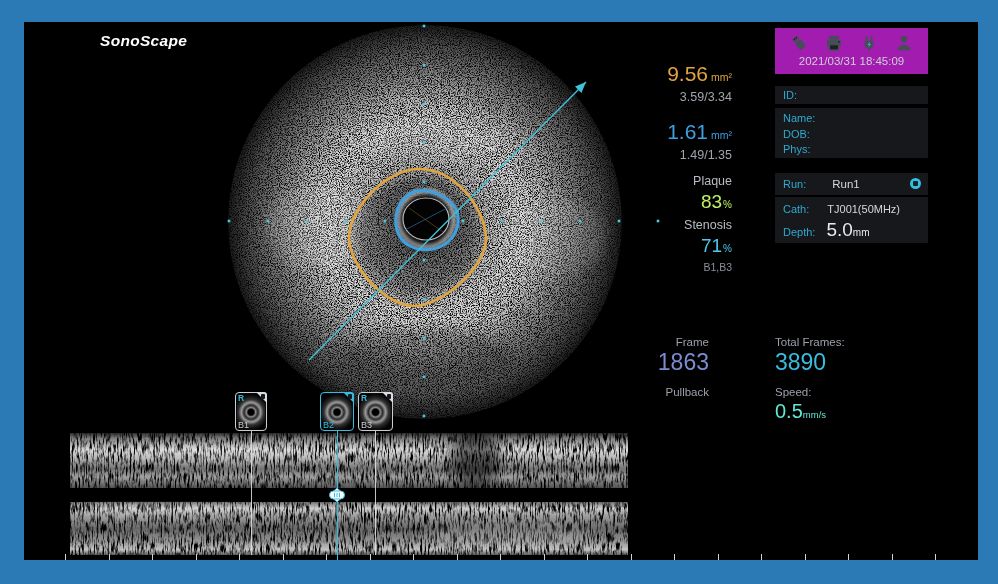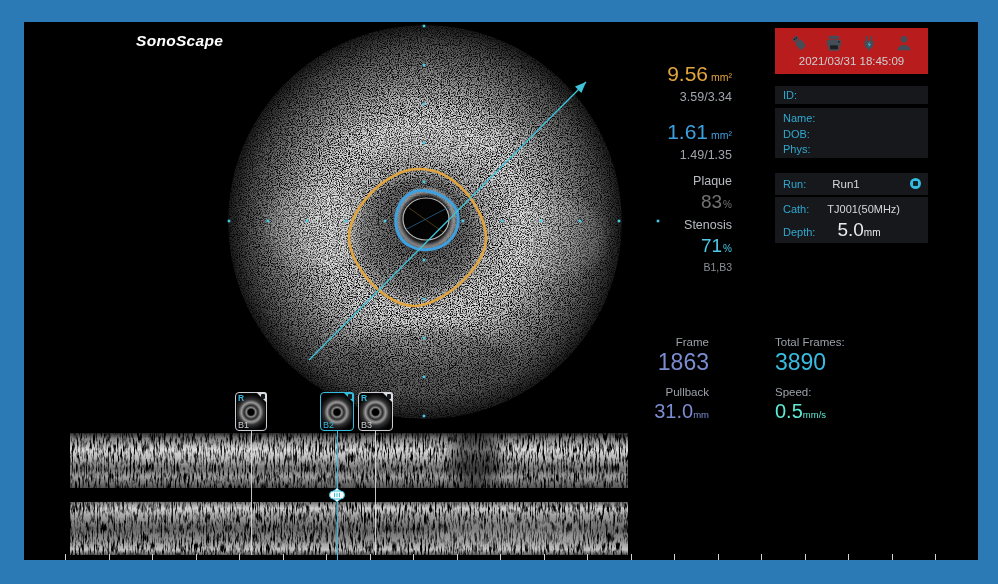--- a/index.html
+++ b/index.html
@@ -1,68 +1,68 @@
 <!DOCTYPE html>
 <html><head>
 <meta charset="utf-8">
 <style>
   html,body{margin:0;padding:0;background:#111;}
   *{box-sizing:border-box;font-family:"Liberation Sans",sans-serif;}
   .frame{position:relative;width:998px;height:584px;background:#2b79b5;overflow:hidden;}
   .screen{position:absolute;left:24px;top:22px;width:954px;height:538px;background:#000;overflow:hidden;}
 
-  .logo{position:absolute;left:76px;top:10px;color:#fff;font-size:15.5px;font-weight:bold;font-style:italic;letter-spacing:.3px;margin-left:36px;}
+  .logo{position:absolute;left:76px;top:10px;color:#fff;font-size:15.5px;font-weight:bold;font-style:italic;letter-spacing:.3px;}
 
   .ivus{position:absolute;left:201px;top:0px;}
 
   
   .meas{position:absolute;left:550px;top:8px;width:158px;text-align:right;margin-top:32px;}
   .mv{font-size:21px;line-height:23px;}
   .mv .unit{font-size:10.5px;margin-left:3px;}
   .ms{font-size:12.5px;line-height:17px;color:#a0a5ac;}
   .vcol{color:#e2a43c;}
   .lcol{color:#3da0e0;}
   .mlabel{font-size:12.5px;line-height:18px;color:#b9bdc3;}
   .mpct{font-size:19px;line-height:23px;}
   .mpct .unit{font-size:10px;margin-left:1px;}
-  .ycol{color:#737373;}
+  .ycol{color:#bef264;}
   .ccol{color:#4cc8e8;}
   .mref{font-size:10.5px;line-height:15px;color:#8b9097;padding-left:12px;}
   .gap14{height:14px;} .gap8{height:8px;}
 
   
   .finfo{position:absolute;left:550px;top:313px;display:grid;grid-template-columns:135px auto;column-gap:66px;row-gap:10px;}
   .fcellA{text-align:right;} .fcellB{text-align:left;}
   .flabel{font-size:11.5px;line-height:14px;color:#9ba1a9;}
   .fnumA{font-size:23px;line-height:26px;color:#7b8cd0;}
   .fnumB{font-size:23px;line-height:26px;color:#38bcdf;}
   .fnumA2{font-size:20px;line-height:24px;color:#7b8cd0;}
   .fnumB2{font-size:20px;line-height:24px;color:#5eead4;}
   .funit{font-size:9.5px;}
 
   
   .panel{position:absolute;left:751px;width:153px;background:#16181c;}
-  .p-icons{top:6px;height:46px;background:#b91c1c;}
+  .p-icons{top:6px;height:46px;background:#a21caf;}
   .iconrow{display:flex;justify-content:space-between;padding:5px 14px 0 14px;}
   .iconrow svg{display:block;}
   .datetime{text-align:center;font-size:11.5px;color:#ccd0d4;margin-top:2px;}
   .p-id{top:64px;height:18px;}
   .p-id .cl{padding-left:8px;line-height:18px;}
   .p-patient{top:86px;height:50px;padding:3px 8px;}
   .p-patient .cl{line-height:15.5px;}
   .cl{color:#2fa9cf;font-size:11px;}
   .p-run{top:151px;height:22px;display:flex;align-items:center;}
   .p-run .cl{margin-left:8px;}
   .p-run .val{margin-left:26px;color:#d5d8db;font-size:11.5px;}
   .rec{position:absolute;right:7px;top:5px;width:11px;height:11px;border-radius:50%;background:#35bcdf;display:flex;align-items:center;justify-content:center;}
   .recsq{width:5px;height:5px;background:#10242c;border-radius:1px;}
   .p-cath{top:175px;height:46px;padding:5px 8px 0 8px;}
   .cathrow{display:flex;align-items:baseline;line-height:15px;}
   .cathrow .val{margin-left:18px;color:#d5d8db;font-size:11px;}
-  .depthrow{display:flex;align-items:baseline;margin-top:2px;gap:11px;}
+  .depthrow{display:flex;align-items:baseline;margin-top:2px;}
   .depthrow .big{margin-left:11px;color:#e8eaec;font-size:19px;}
   .depthrow .funit2{color:#e8eaec;font-size:10px;}
 
   
   .thumb{position:absolute;top:370px;height:39px;background:#0a0a0a;border:1.5px solid #c9cdd2;border-radius:4px;}
   .thumb.selected{border-color:#35bcdf;}
   .t1{left:211px;width:32px;} .t2{left:296px;width:34px;} .t3{left:334px;width:35px;}
   .mini{position:absolute;inset:1px;border-radius:2px;background:radial-gradient(circle at 50% 52%, #000 0 13%, #8a8a8a 20%, #2a2a2a 30%, #9a9a9a 42%, #333 55%, #101010 70%, #000 80%);}
   .fold{position:absolute;top:-1px;right:-1px;width:0;height:0;border-top:11px solid #d9dde1;border-left:11px solid transparent;border-top-right-radius:3px;}
   .selected .fold{border-top-color:#35bcdf;}
@@ -206,21 +206,20 @@
       <div class="fcellA">
         <div class="flabel">Frame</div>
         <div class="fnumA">1863</div>
       </div>
       <div class="fcellB">
         <div class="flabel">Total Frames:</div>
         <div class="fnumB">3890</div>
       </div>
       <div class="fcellA">
         <div class="flabel">Pullback</div>
-        <div class="fnumA2"><span>31.0</span><span class="funit">mm</span></div>
       </div>
       <div class="fcellB">
         <div class="flabel">Speed:</div>
         <div class="fnumB2"><span>0.5</span><span class="funit">mm/s</span></div>
       </div>
     </div>
 
     <div class="panel p-icons">
       <div class="iconrow">
         <svg width="20" height="20" viewBox="0 0 20 20">

